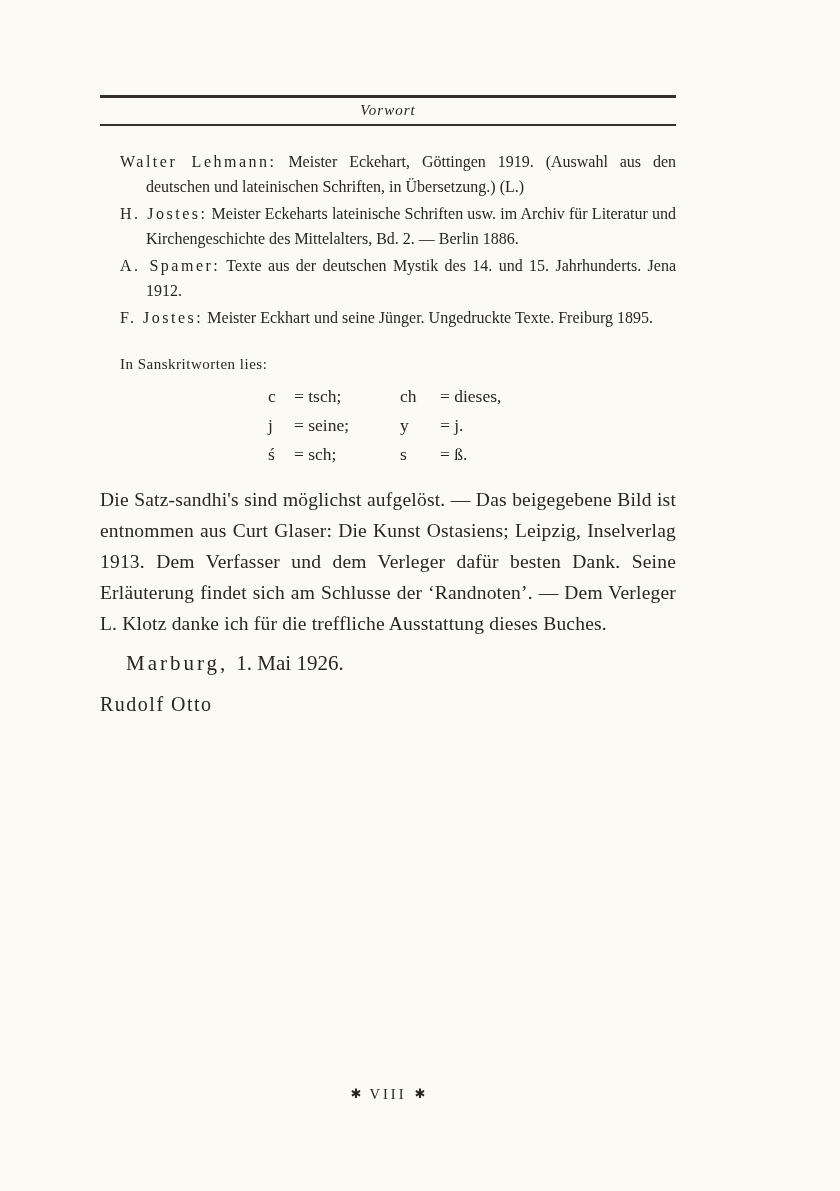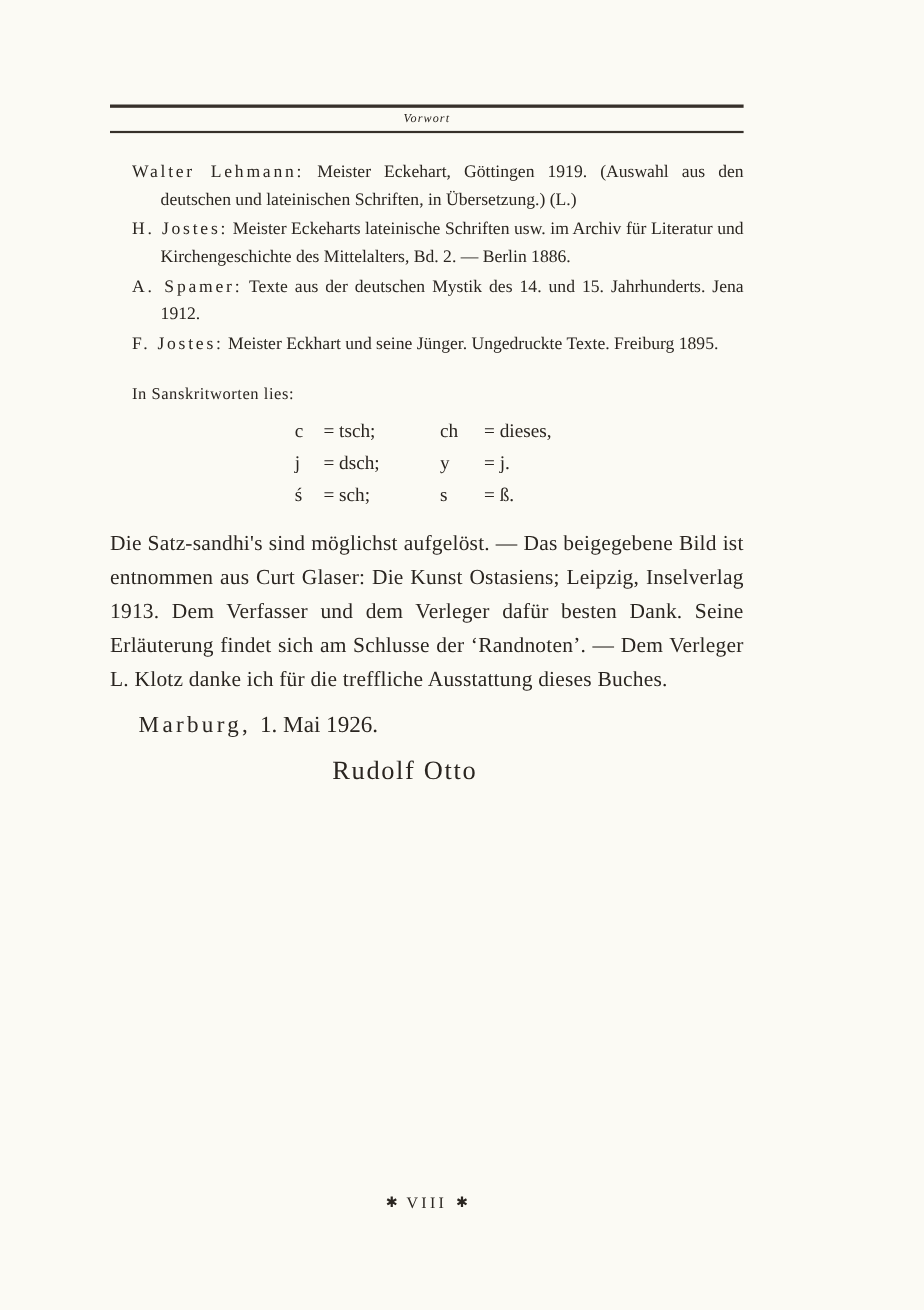--- a/index.html
+++ b/index.html
@@ -20,21 +20,21 @@
     width: 576px;
   }
 
   
   .running-head { margin-top: 95px; }
   .rule { height: 0; border-top: 2px solid #36302a; }
   .rule-top { border-top-width: 3px; }
   .head-title {
     text-align: center;
     font-style: italic;
-    font-size: 11px;
+    font-size: 15px;
     letter-spacing: 1px;
     padding: 4px 0 5px 0;
   }
 
   
   .bibliography {
     margin-top: 23px;
     font-size: 16px;
     line-height: 25px;
   }
@@ -72,22 +72,22 @@
   }
 
   .dateline {
     margin: 12px 0 0 26px;
     font-size: 21px;
   }
   .place { letter-spacing: 3px; margin-right: 8px; }
 
   .signature {
     margin: 17px 40px 0 0;
-    text-align: center;
-    font-size: 24px;
+    text-align: left;
+    font-size: 20px;
     letter-spacing: 1.5px;
   }
 
   
   .folio {
     position: absolute;
     top: 1086px;
     left: 0;
     right: 0;
     text-align: center;
@@ -131,21 +131,21 @@
 
     <div class="sanskrit-rules">
       <div class="rule-row">
         <span>c</span>
         <span>= tsch;</span>
         <span>ch</span>
         <span>= dieses,</span>
       </div>
       <div class="rule-row">
         <span>j</span>
-        <span>= dsch;</span>
+        <span>= seine;</span>
         <span>y</span>
         <span>= j.</span>
       </div>
       <div class="rule-row">
         <span>ś</span>
         <span>= sch;</span>
         <span>s</span>
         <span>= ß.</span>
       </div>
     </div>

